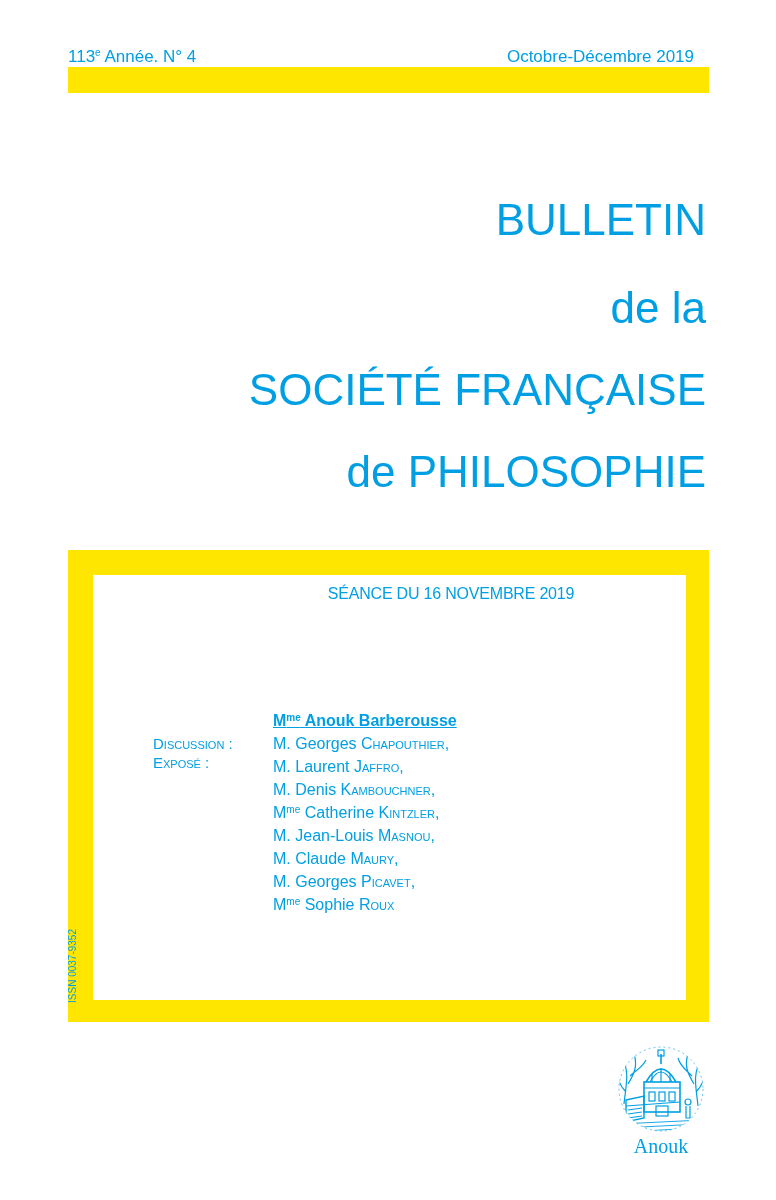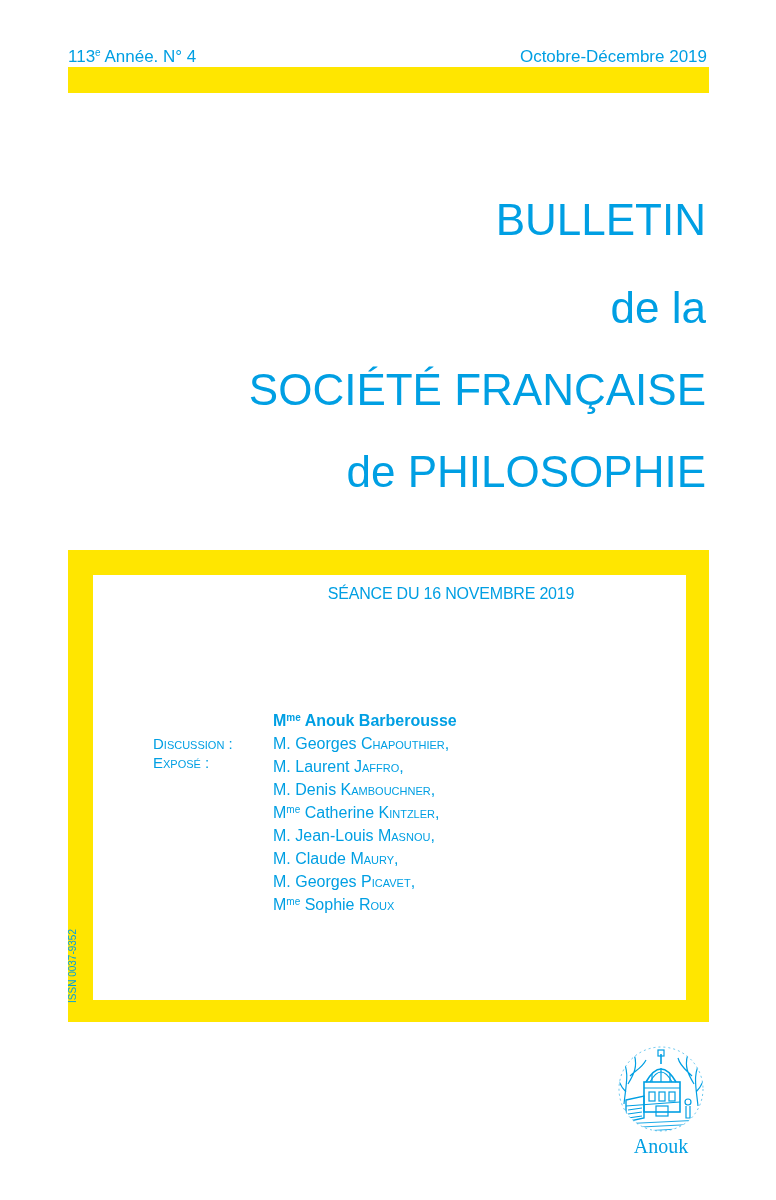--- a/index.html
+++ b/index.html
@@ -23,21 +23,21 @@
       font-size: 17px;
       line-height: 20px;
       white-space: nowrap;
     }
     .hdr-left sup {
       font-size: 10px;
       vertical-align: 6px;
       line-height: 0;
     }
     .hdr-right {
-      right: 69px; top: 47px;
+      right: 82px; top: 47px;
       font-size: 17px;
       line-height: 20px;
       white-space: nowrap;
     }
     .top-bar {
       left: 68px; top: 67px;
       width: 641px; height: 26px;
       background: #ffe600;
     }
 
@@ -95,21 +95,21 @@
       font-size: 16px;
       line-height: 23px;
       white-space: nowrap;
     }
     .person sup, .role-label sup {
       font-size: 10px;
       vertical-align: 5px;
       line-height: 0;
     }
     .surname { font-variant: small-caps; }
-    .bold { font-weight: bold; }
+    .bold { font-weight: bold; text-decoration: underline; }
 
     .issn {
       left: 33px; top: 960px;
       font-size: 10px;
       line-height: 12px;
       white-space: nowrap;
       transform: rotate(-90deg);
       transform-origin: center center;
       width: 80px;
       text-align: center;

